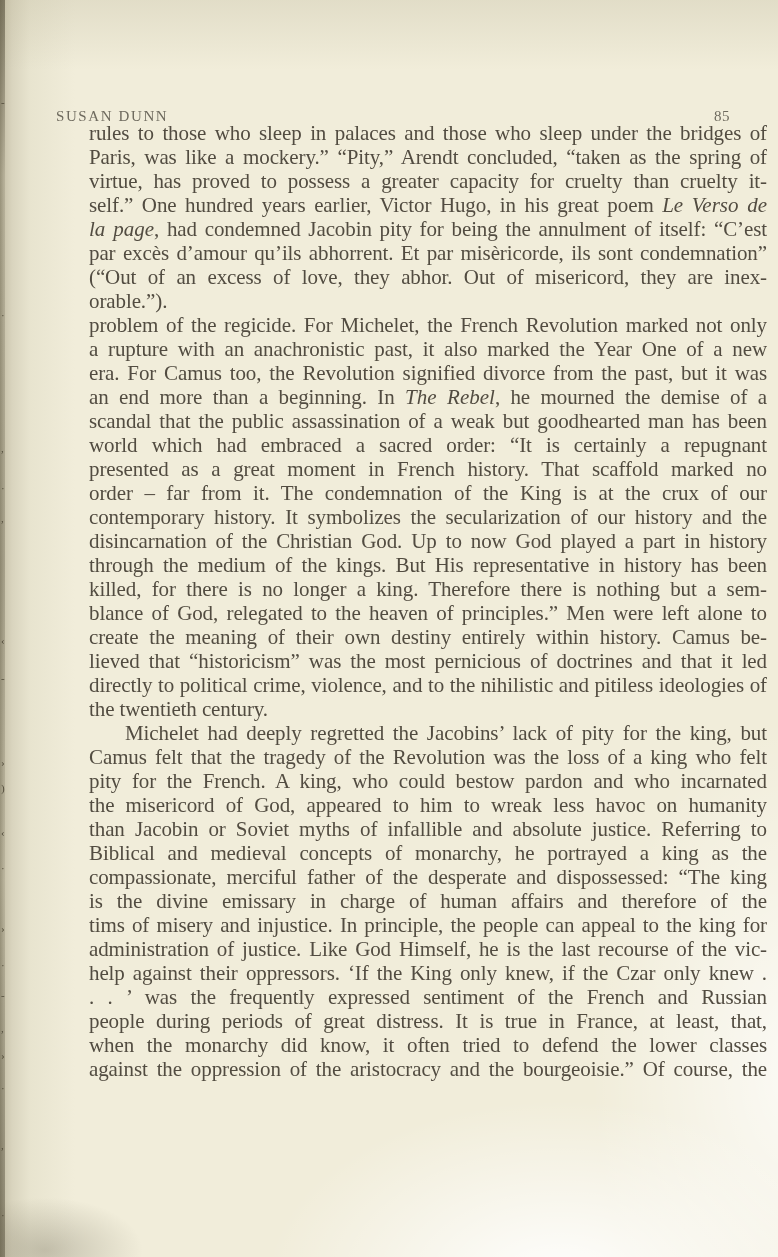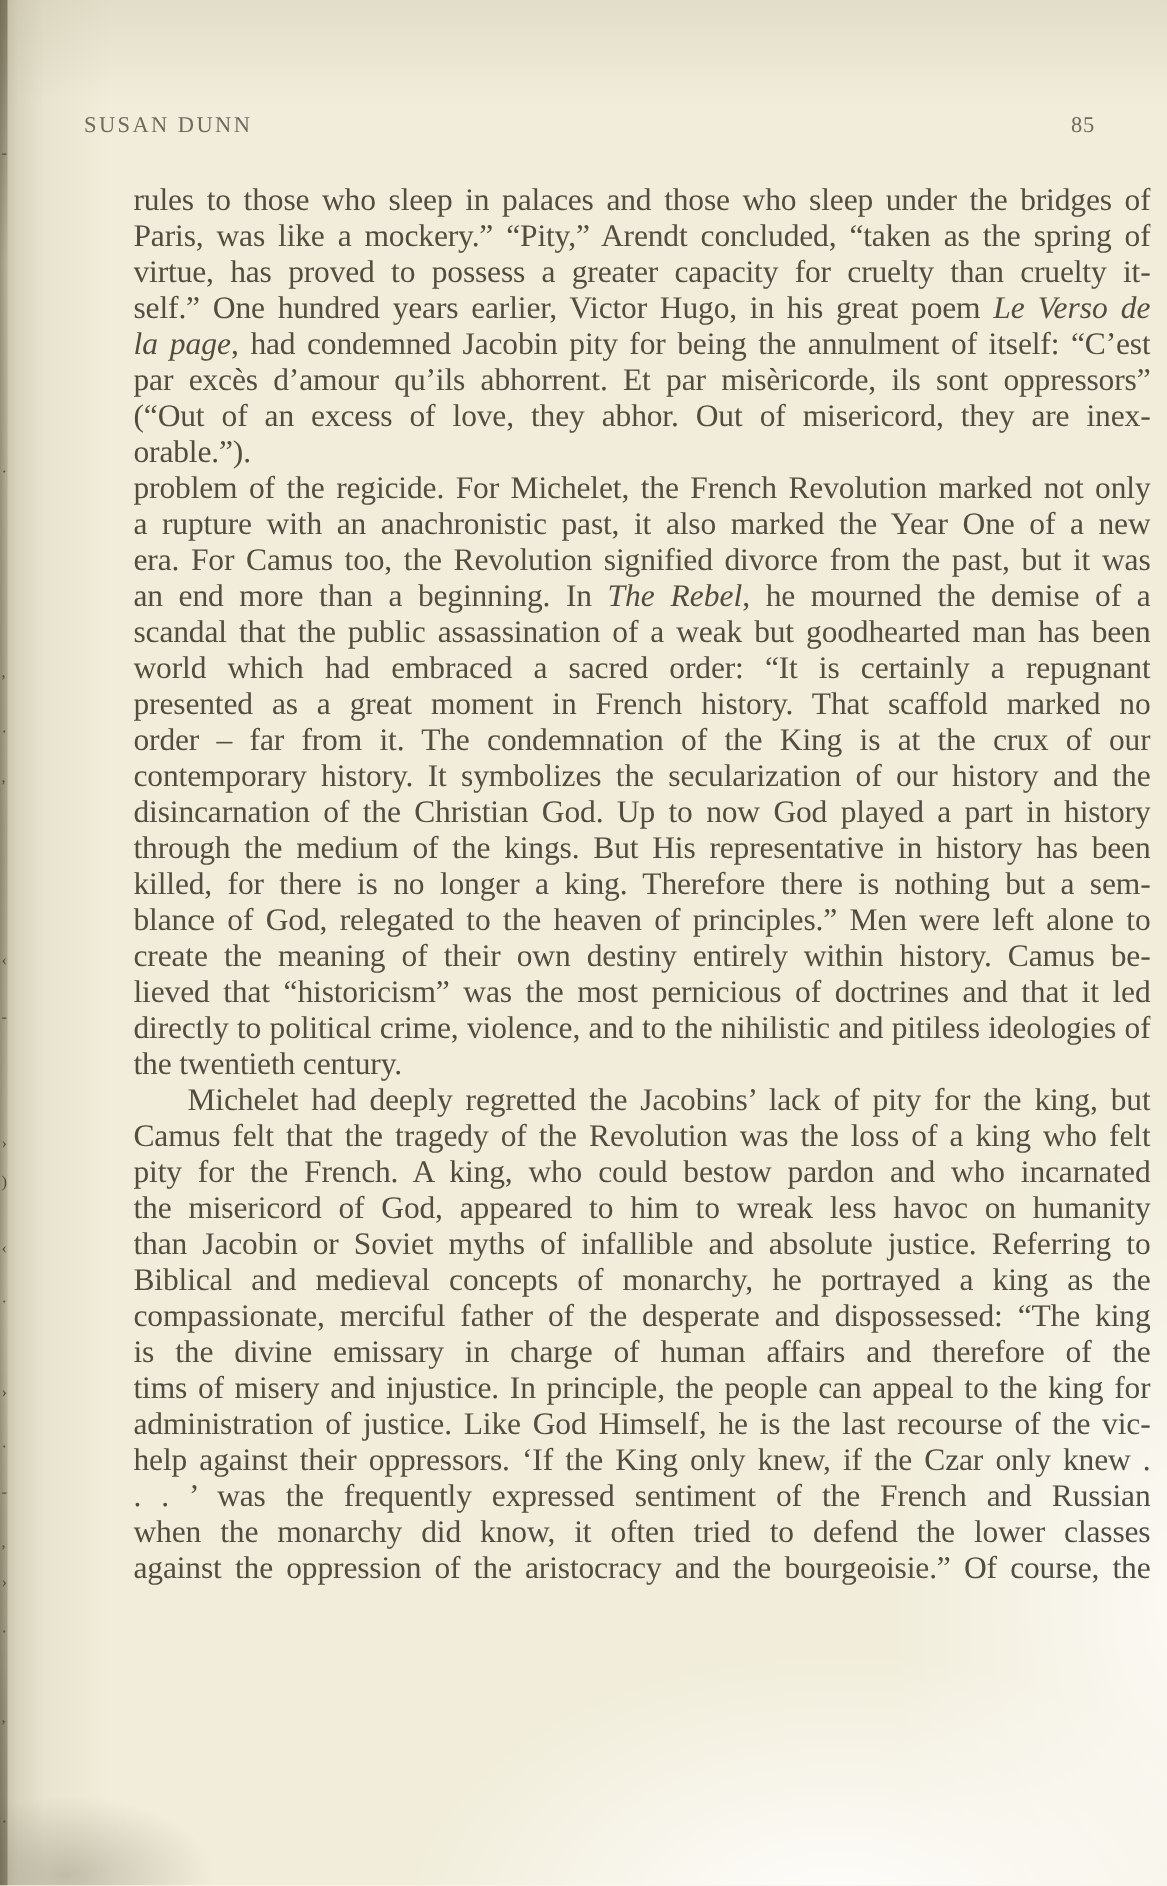--- a/index.html
+++ b/index.html
@@ -19,21 +19,21 @@
       radial-gradient(ellipse 130px 70px at 45px 1250px, rgba(125,120,100,0.38), rgba(125,120,100,0) 75%),
       linear-gradient(180deg, rgba(186,180,152,0.28) 0px, rgba(186,180,152,0) 70px),
       linear-gradient(90deg, #a8a289 0px, #c9c3ab 4px, #d9d4be 12px, #e8e4cf 30px, rgba(241,237,218,0) 75px);
   }
   .runhead {
     position: absolute; top: 76px; left: 56px; right: 48px;
     display: flex; justify-content: space-between; align-items: baseline;
     color: #6e6a5e;
     font-size: 15px; letter-spacing: 1.6px;
   }
-  .runhead .pagenum { letter-spacing: 0.5px; }
+  .runhead .pagenum { letter-spacing: 0.5px; margin-top: 32px; }
   .bodytext {
     position: absolute; top: 121px; left: 53px; width: 678px;
     color: #524c41;
     font-size: 21px;
     letter-spacing: -0.1px;
     margin-left: 36px;
   }
   .line {
     height: 24px; line-height: 24px;
     overflow: hidden;
@@ -66,21 +66,21 @@
     <span>SUSAN DUNN</span>
     <span class="pagenum">85</span>
   </div>
 
   <div class="bodytext">
       <div class="line"><span>rules to those who sleep in palaces and those who sleep under the bridges of</span></div>
       <div class="line"><span>Paris, was like a mockery.” “Pity,” Arendt concluded, “taken as the spring of</span></div>
       <div class="line"><span>virtue, has proved to possess a greater capacity for cruelty than cruelty it-</span></div>
       <div class="line"><span>self.” One hundred years earlier, Victor Hugo, in his great poem </span><i>Le Verso de</i></div>
       <div class="line"><i>la page</i><span>, had condemned Jacobin pity for being the annulment of itself: “C’est</span></div>
-      <div class="line"><span>par excès d’amour qu’ils abhorrent. Et par misèricorde, ils sont oppressors”</span></div>
+      <div class="line"><span>par excès d’amour qu’ils abhorrent. Et par misèricorde, ils sont condemnation”</span></div>
       <div class="line"><span>(“Out of an excess of love, they abhor. Out of misericord, they are inex-</span></div>
       <div class="line end"><span>orable.”).</span></div>
       <div class="line"><span>problem of the regicide. For Michelet, the French Revolution marked not only</span></div>
       <div class="line"><span>a rupture with an anachronistic past, it also marked the Year One of a new</span></div>
       <div class="line"><span>era. For Camus too, the Revolution signified divorce from the past, but it was</span></div>
       <div class="line"><span>an end more than a beginning. In </span><i>The Rebel</i><span>, he mourned the demise of a</span></div>
       <div class="line"><span>scandal that the public assassination of a weak but goodhearted man has been</span></div>
       <div class="line"><span>world which had embraced a sacred order: “It is certainly a repugnant</span></div>
       <div class="line"><span>presented as a great moment in French history. That scaffold marked no</span></div>
       <div class="line"><span>order – far from it. The condemnation of the King is at the crux of our</span></div>
@@ -98,20 +98,21 @@
       <div class="line"><span>pity for the French. A king, who could bestow pardon and who incarnated</span></div>
       <div class="line"><span>the misericord of God, appeared to him to wreak less havoc on humanity</span></div>
       <div class="line"><span>than Jacobin or Soviet myths of infallible and absolute justice. Referring to</span></div>
       <div class="line"><span>Biblical and medieval concepts of monarchy, he portrayed a king as the</span></div>
       <div class="line"><span>compassionate, merciful father of the desperate and dispossessed: “The king</span></div>
       <div class="line"><span>is the divine emissary in charge of human affairs and therefore of the</span></div>
       <div class="line"><span>tims of misery and injustice. In principle, the people can appeal to the king for</span></div>
       <div class="line"><span>administration of justice. Like God Himself, he is the last recourse of the vic-</span></div>
       <div class="line"><span>help against their oppressors. ‘If the King only knew, if the Czar only knew .</span></div>
       <div class="line"><span>. . ’ was the frequently expressed sentiment of the French and Russian</span></div>
+      <div class="line"><span>people during periods of great distress. It is true in France, at least, that,</span></div>
       <div class="line"><span>when the monarchy did know, it often tried to defend the lower classes</span></div>
       <div class="line"><span>against the oppression of the aristocracy and the bourgeoisie.” Of course, the</span></div>
     </div>
 
   <div id="edge-marks">
       <span class="edge-mark" style="top: 97px;">-</span>
       <span class="edge-mark" style="top: 310px;">·</span>
       <span class="edge-mark" style="top: 443px;">,</span>
       <span class="edge-mark" style="top: 483px;">·</span>
       <span class="edge-mark" style="top: 513px;">,</span>

